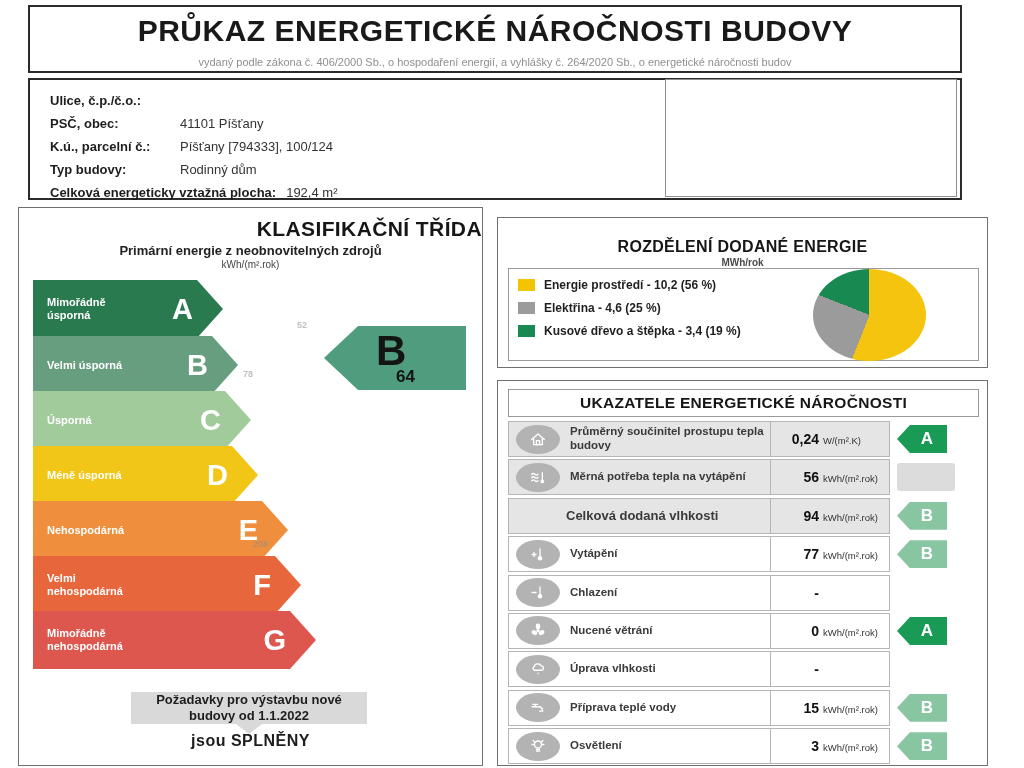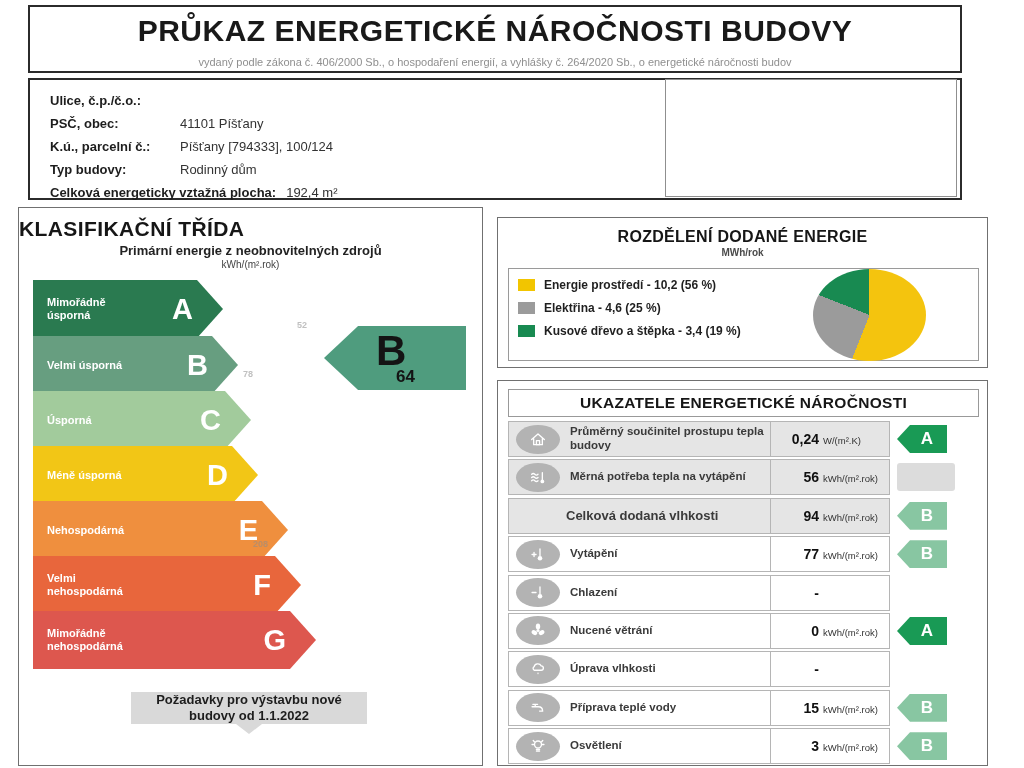--- a/index.html
+++ b/index.html
@@ -14,21 +14,21 @@
   .header-title{margin-top:7px;font-size:30px;font-weight:bold;letter-spacing:.5px;color:#191919;}
   .header-sub{margin-top:8px;font-size:11px;font-weight:normal;color:#8f8f8f;}
   
   .address-box{position:absolute;left:28px;top:78px;width:934px;height:122px;border:2px solid #2b2b2b;padding:9px 0 0 20px;}
   .addr-row{display:flex;line-height:23px;font-size:13px;}
   .addr-label{font-weight:bold;min-width:130px;color:#1d1d1d;}
   .addr-value{color:#333;}
   .photo-box{position:absolute;left:635px;top:-1px;width:292px;height:118px;border:1.5px solid #8f8f8f;background:#fff;}
   
   .cls-panel{position:absolute;left:18px;top:207px;width:465px;height:559px;border:1.5px solid #707070;}
-  .cls-title{margin-top:9px;text-align:left;font-size:21px;font-weight:bold;color:#161616;letter-spacing:.4px;}
+  .cls-title{margin-top:9px;text-align:right;font-size:21px;font-weight:bold;color:#161616;letter-spacing:.4px;}
   .cls-sub{text-align:center;font-size:13px;font-weight:bold;color:#222;margin-top:2px;}
   .cls-unit{text-align:center;font-size:10px;color:#444;margin-top:1px;}
   .cls-arrow{position:absolute;left:14px;height:58px;
     clip-path:polygon(0 0,calc(100% - 26px) 0,100% 50%,calc(100% - 26px) 100%,0 100%);
     display:flex;align-items:center;}
   .cls-arrow .lbl{padding-left:14px;width:112px;font-size:11px;font-weight:bold;color:#fff;line-height:1.18;}
   .cls-arrow .ltr{position:absolute;right:30px;top:50%;transform:translateY(-50%);font-size:29px;font-weight:bold;color:#fff;}
   .arrow-0{top:72px;width:190px;}
   .arrow-1{top:128px;width:205px;}
   .arrow-2{top:183px;width:218px;}
@@ -47,21 +47,21 @@
   .cur-val{font-size:17px;line-height:15px;font-weight:bold;color:#141414;margin-left:72px;}
   .req-box{position:absolute;left:112px;top:468px;width:236px;height:32px;background:#d9d9d9;
     display:flex;align-items:center;justify-content:center;text-align:center;
     font-size:13px;font-weight:bold;color:#1d1d1d;line-height:1.25;padding:0 8px;margin-top:16px;}
   .req-box::after{content:"";position:absolute;left:50%;bottom:-10px;transform:translateX(-50%);
     border-left:13px solid transparent;border-right:13px solid transparent;border-top:10px solid #d9d9d9;}
   .req-result{position:absolute;left:0;top:524px;width:100%;text-align:center;
     font-size:16px;font-weight:bold;color:#1d1d1d;letter-spacing:.5px;}
   
   .energy-panel{position:absolute;left:497px;top:217px;width:491px;height:151px;border:1.5px solid #707070;}
-  .energy-title{margin-top:10px;text-align:center;font-size:16px;font-weight:bold;color:#161616;letter-spacing:.3px;}
+  .energy-title{margin-top:20px;text-align:center;font-size:16px;font-weight:bold;color:#161616;letter-spacing:.3px;}
   .energy-unit{text-align:center;font-size:10px;font-weight:bold;color:#4a4a4a;margin-top:1px;}
   .legend-box{position:absolute;left:10px;top:50px;width:471px;height:93px;border:1px solid #9a9a9a;}
   .legend-item{display:flex;align-items:center;margin:9px 0 0 9px;height:14px;}
   .legend-swatch{width:17px;height:12px;margin-right:9px;flex:none;}
   .legend-label{font-size:12px;font-weight:bold;color:#1f1f1f;white-space:nowrap;}
   .pie{position:absolute;right:52px;top:0;width:113px;height:92px;border-radius:50%;}
   
   .ind-panel{position:absolute;left:497px;top:380px;width:491px;height:386px;border:1.5px solid #707070;}
   .ind-title-box{position:absolute;left:10px;top:8px;width:471px;height:28px;border:1px solid #999;
     display:flex;align-items:center;justify-content:center;font-size:15.5px;font-weight:bold;color:#161616;letter-spacing:.3px;}
@@ -156,20 +156,21 @@
     <span class="boundary b0">52</span>
     <span class="boundary b1">78</span>
     <span class="boundary b4">208</span>
 
     <div class="cur-arrow" id="cur-arrow" style="background: rgb(79, 156, 126);">
       <div class="cur-ltr">B</div>
       <div class="cur-val">64</div>
     </div>
 
     <div class="req-box">Požadavky pro výstavbu nové budovy od 1.1.2022</div>
+    <div class="req-result">jsou SPLNĚNY</div>
   </div>
 
   <div class="energy-panel">
     <div class="energy-title">ROZDĚLENÍ DODANÉ ENERGIE</div>
     <div class="energy-unit">MWh/rok</div>
     <div class="legend-box">
       <div class="legend-item">
         <span class="legend-swatch" style="background: rgb(242, 197, 0);"></span>
         <span class="legend-label">Energie prostředí - 10,2 (56 %)</span>
       </div>

